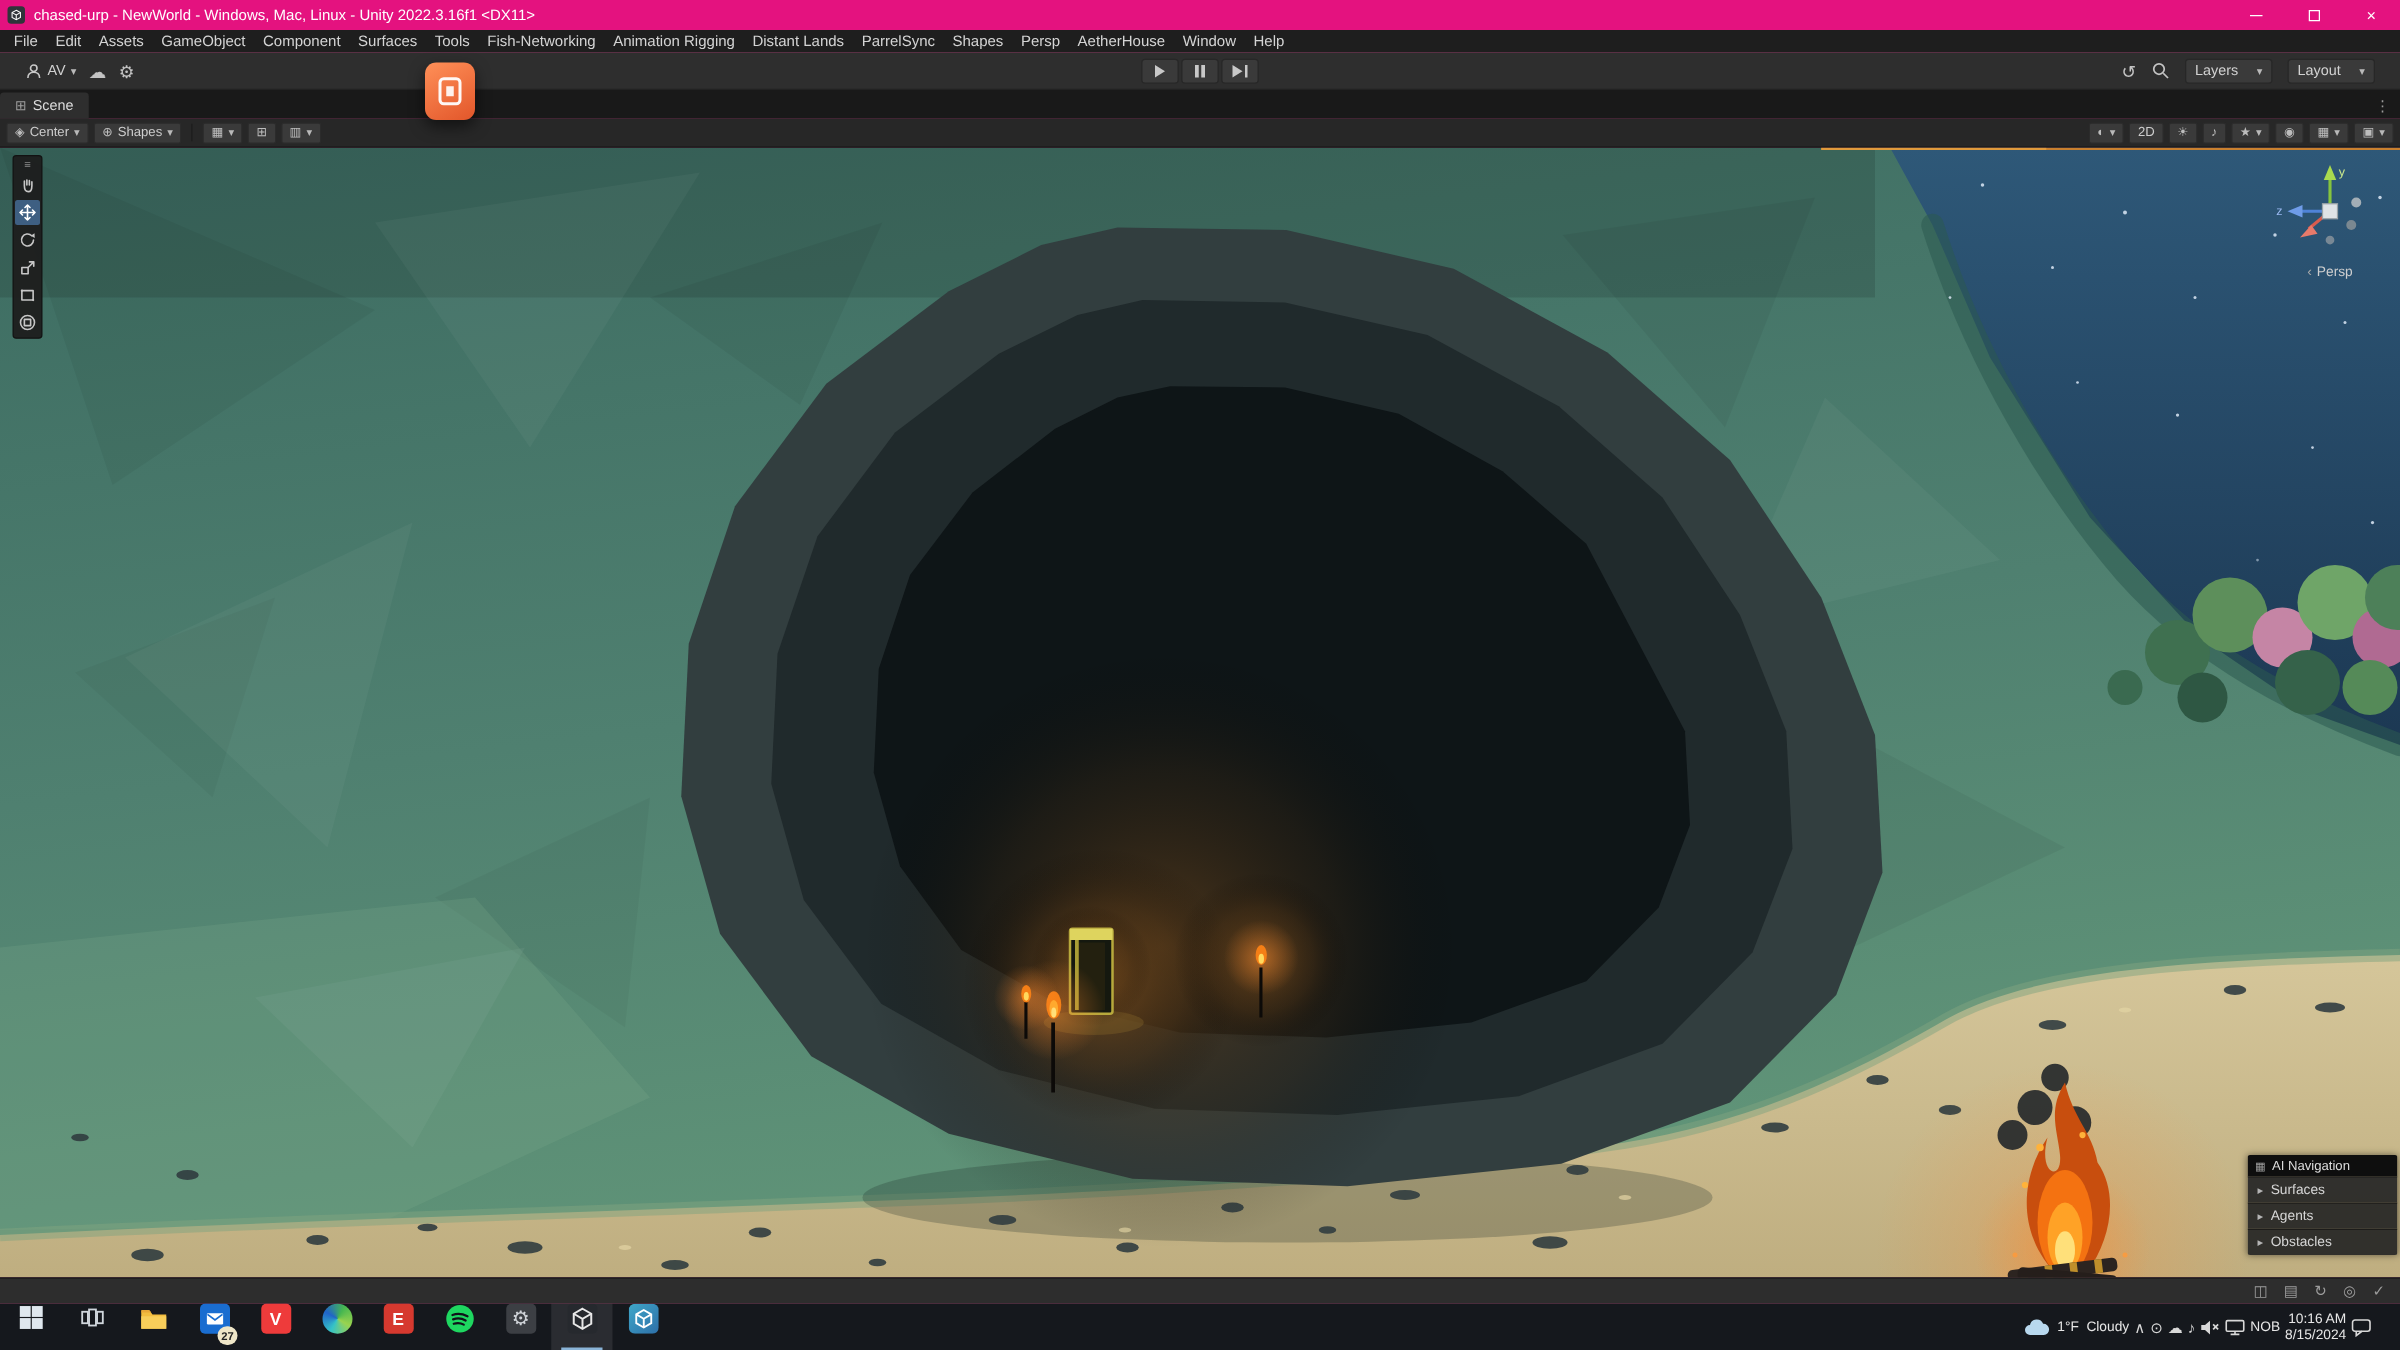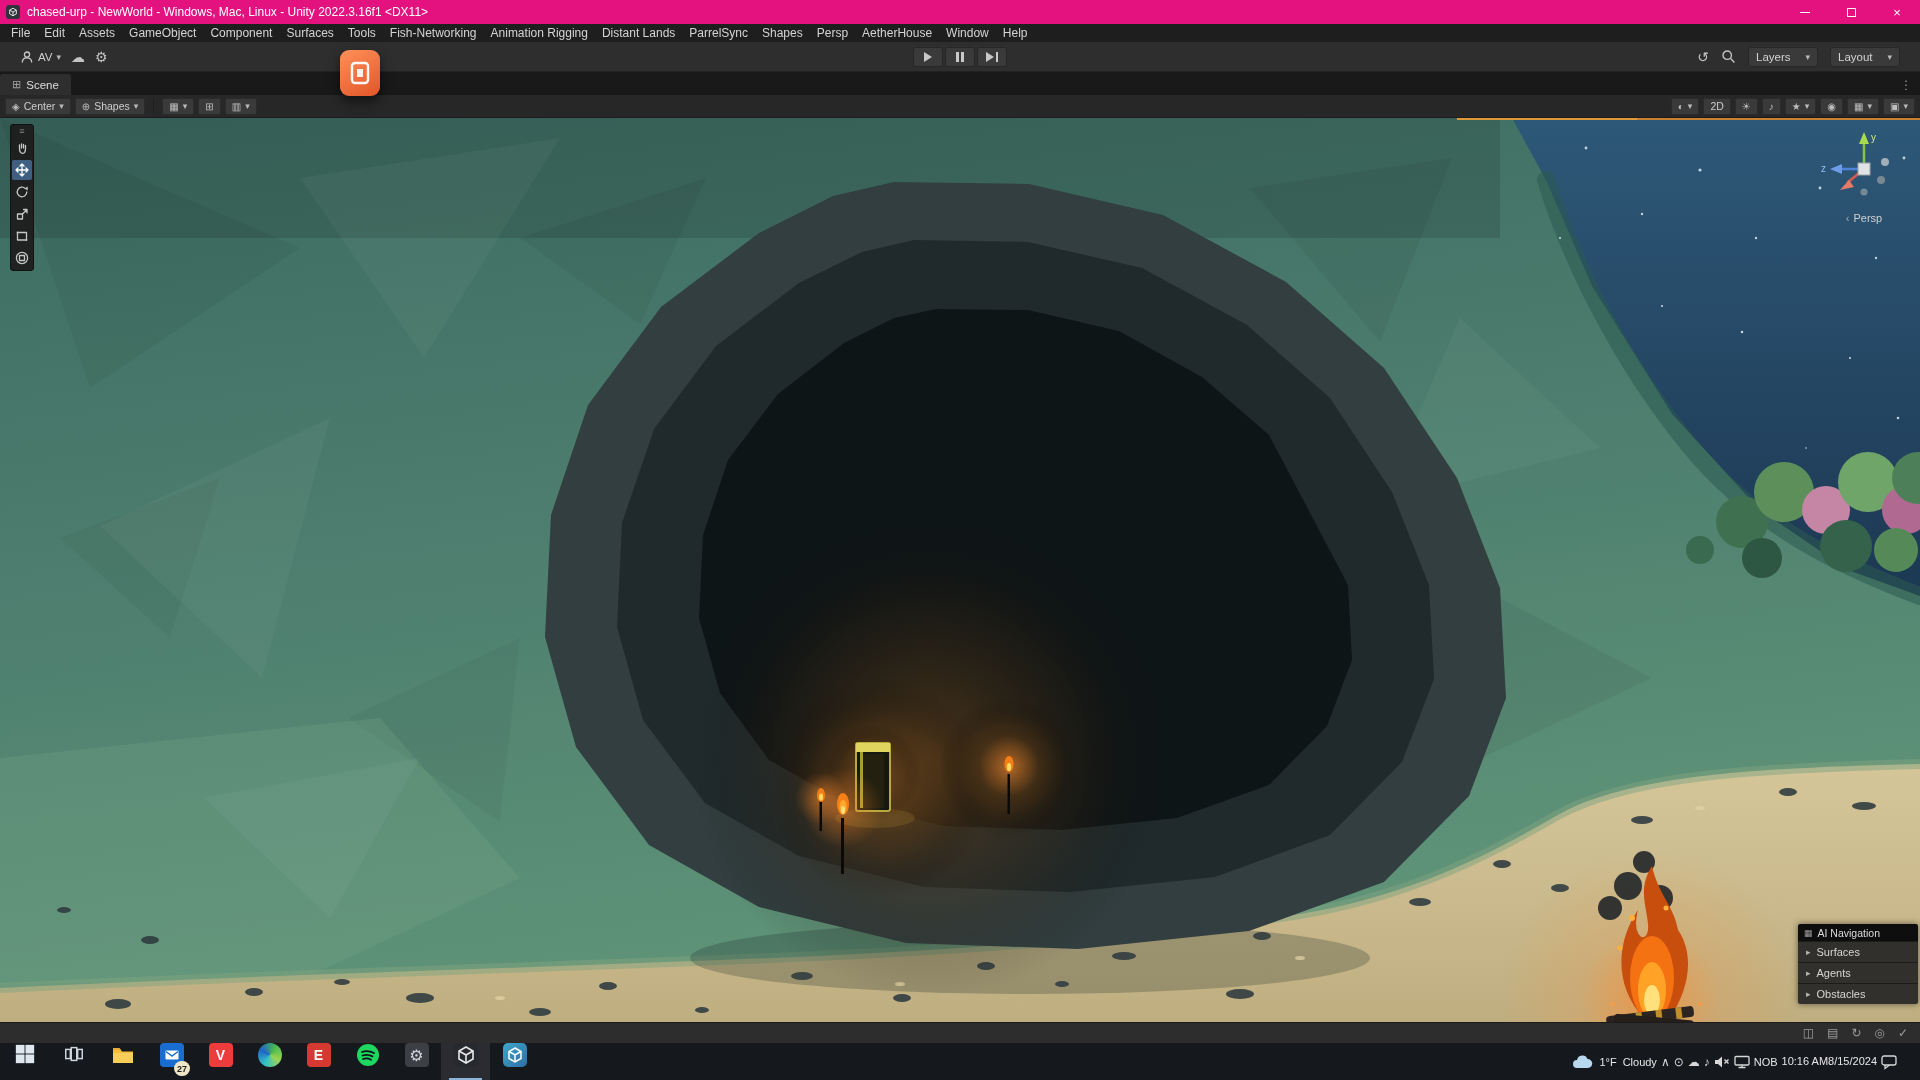--- a/index.html
+++ b/index.html
@@ -82,21 +82,21 @@
   .task-cells{display:flex;height:100%}
   .task-cell{width:49px;height:37px;display:flex;align-items:flex-start;justify-content:center;position:relative}
   .task-cell.active{background:rgba(255,255,255,.09)}
   .task-cell.active::after{content:"";position:absolute;left:8px;right:8px;bottom:0;height:2px;background:#8ab4d8}
   .ic-sq{width:24px;height:24px;border-radius:4px;display:flex;align-items:center;justify-content:center;font-weight:bold;color:#fff;font-size:14px}
   .badge{position:absolute;right:6px;bottom:4px;min-width:15px;height:15px;border-radius:8px;background:#efe6c8;color:#222;font-size:9px;font-weight:bold;display:flex;align-items:center;justify-content:center;padding:0 3px}
   .edge-ball{width:24px;height:24px;border-radius:50%;background:conic-gradient(from 210deg,#35c3c7,#2064c9,#46b750,#9ad34f,#35c3c7)}
   .tray{margin-left:auto;display:flex;align-items:center;gap:4px;padding-right:22px;color:#e6e6e6;font-size:11px}
   .tray .t-ic{color:#d8d8d8;font-size:12px;line-height:1}
   .weather{display:flex;align-items:center;gap:6px}
-  .clock{display:flex;align-items:flex-end;line-height:13px}
+  .clock{display:flex;flex-direction:column;align-items:flex-end;line-height:13px}
 
   
   .float-ico{position:absolute;left:340px;top:50px;width:40px;height:46px;border-radius:9px;background:linear-gradient(150deg,#ff9058,#e2562a);box-shadow:0 5px 12px rgba(0,0,0,.55);z-index:60;display:flex;align-items:center;justify-content:center}
 </style>
 </head>
 <body>
 
 <div class="screen">
 
   <header class="row titlebar">

